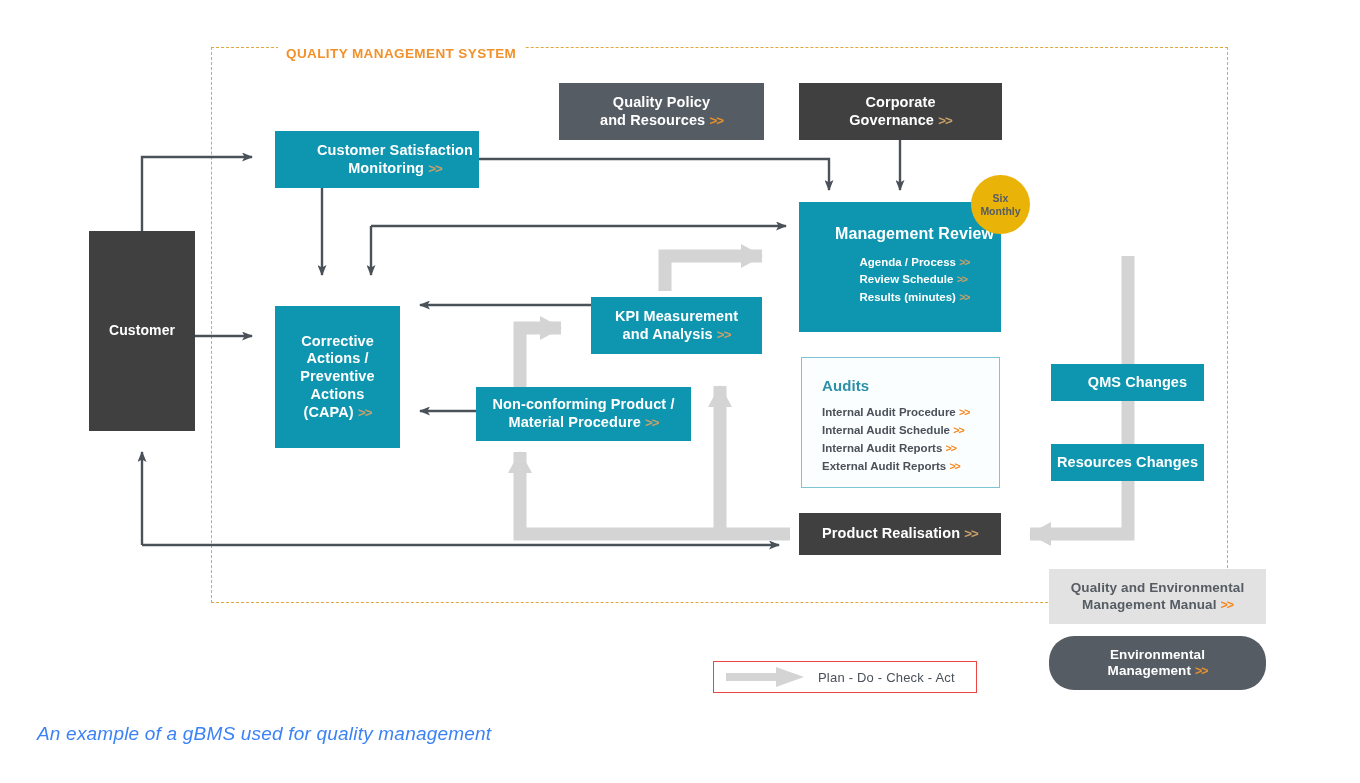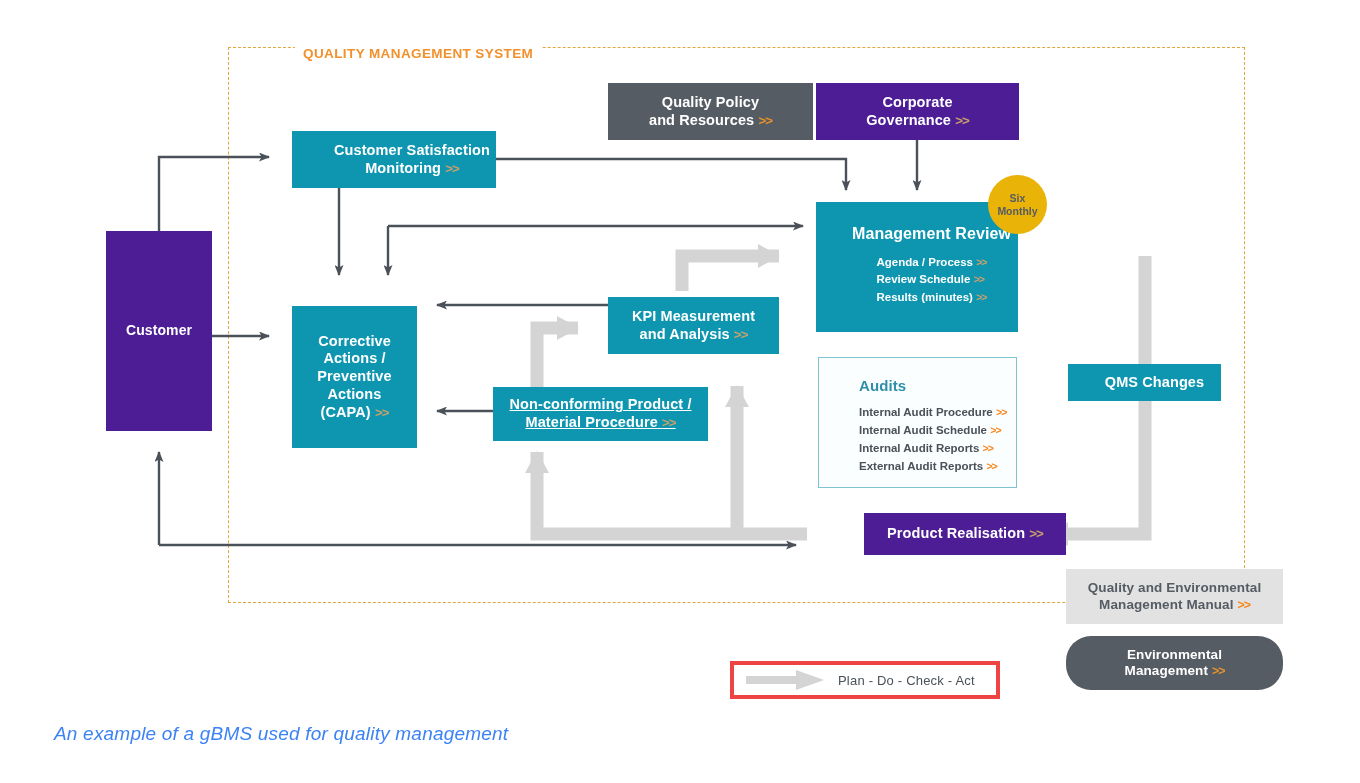--- a/index.html
+++ b/index.html
@@ -2,26 +2,26 @@
 <html><head>
 <meta charset="utf-8">
 <style>
   html,body{margin:0;padding:0;background:#ffffff;}
   body{
     width:1360px;height:783px;
     font-family:"Liberation Sans","DejaVu Sans",sans-serif;
     position:relative;overflow:hidden;
     color:#4a5159;
   }
-  #stage{position:absolute;left:17px;top:0;width:1258px;height:783px;}
+  #stage{position:absolute;left:0;top:0;width:1258px;height:783px;}
   svg#wires{position:absolute;left:0;top:0;width:1360px;height:783px;pointer-events:none;}
   .node{position:absolute;box-sizing:border-box;display:flex;flex-direction:column;
         align-items:center;justify-content:center;text-align:center;}
   .teal{background:#0e96b0;color:#ffffff;}
-  .orange{background:#4c1d95;color:#ffffff;}
+  .orange{background:#404040;color:#ffffff;}
   .dark{background:#555c63;color:#ffffff;}
   .lightgray{background:#e2e2e2;color:#555c63;}
   .node .title{font-weight:bold;line-height:1.22;letter-spacing:.1px;}
   .chev{color:#d98c3f;font-weight:bold;letter-spacing:-1px;font-size:.92em;}
   .teal .chev,.orange .chev{color:#c9a06a;}
   .dark .chev{color:#e8912b;}
   .lightgray .chev{color:#f7871f;}
 
   
   #qms-boundary{position:absolute;left:211px;top:47px;width:1017px;height:556px;
@@ -32,67 +32,67 @@
   
   #customer{left:89px;top:231px;width:106px;height:200px;}
   #customer .title{font-size:14px;}
 
   #csm{left:275px;top:131px;width:204px;height:57px;padding-left:36px;}
   #csm .title{font-size:14.5px;}
 
   #capa{left:275px;top:297px;width:125px;height:142px;margin-top:9px;}
   #capa .title{font-size:14.5px;}
 
-  #qpo{left:559px;top:83px;width:205px;height:57px;margin-left:32px;}
+  #qpo{left:559px;top:83px;width:205px;height:57px;}
   #qpo .title{font-size:14.5px;}
 
   #corpgov{left:799px;top:83px;width:203px;height:57px;}
   #corpgov .title{font-size:14.5px;}
 
   #kpi{left:591px;top:297px;width:171px;height:57px;}
   #kpi .title{font-size:14.5px;}
 
   #ncp{left:476px;top:387px;width:215px;height:54px;}
-  #ncp .title{font-size:14.5px;text-decoration:underline;}
+  #ncp .title{font-size:14.5px;}
 
   #mgmtreview{left:799px;top:202px;width:202px;height:130px;align-items:center;
     justify-content:flex-start;padding:22px 0 0 29px;text-align:left;}
   #mgmtreview .title{font-size:16px;margin-bottom:10px;}
   #mgmtreview .links{font-size:11.5px;font-weight:bold;line-height:1.55;}
   #mgmtreview .links div{white-space:nowrap;}
 
   #sixmonthly{left:971px;top:175px;width:59px;height:59px;border-radius:50%;
     background:#eab308;color:#555c63;font-size:10.5px;font-weight:bold;line-height:1.2;}
 
   #audits{left:801px;top:357px;width:199px;height:131px;background:#fbfeff;
     border:1.5px solid #7fc4d4;align-items:flex-start;justify-content:flex-start;
-    padding:19px 0 0 40px;text-align:left;}
+    padding:19px 0 0 20px;text-align:left;}
   #audits .title{font-size:15px;color:#2e8fa8;font-weight:bold;margin-bottom:9px;}
   #audits .links{font-size:11.5px;font-weight:bold;line-height:1.56;color:#4a5159;}
   #audits .links div{white-space:nowrap;}
   #audits .chev{color:#f7871f;}
 
   #qmschanges{left:1051px;top:364px;width:153px;height:37px;}
   #qmschanges .title{font-size:14.5px;margin-left:20px;}
 
   #reschanges{left:1051px;top:444px;width:153px;height:37px;}
   #reschanges .title{font-size:14.5px;}
 
-  #prodreal{left:799px;top:513px;width:202px;height:42px;margin-left:48px;}
+  #prodreal{left:799px;top:513px;width:202px;height:42px;}
   #prodreal .title{font-size:14.5px;}
 
   #qemm{left:1049px;top:569px;width:217px;height:55px;}
   #qemm .title{font-size:13.5px;}
 
   #envmgmt{left:1049px;top:636px;width:217px;height:54px;border-radius:25px;}
   #envmgmt .title{font-size:13.5px;}
 
   
   #legend{position:absolute;left:713px;top:661px;width:262px;height:30px;
-    background:#ffffff;border:4px solid #ef4444;display:flex;align-items:center;}
+    background:#ffffff;border:1px solid #ef4444;display:flex;align-items:center;}
   #legend .lg-arrow{margin-left:12px;}
   #legend .lg-text{font-size:13px;color:#4a5159;margin-left:14px;letter-spacing:.2px;}
 
   #caption{position:absolute;left:37px;top:723px;font-size:19px;font-style:italic;
     color:#3b82f6;letter-spacing:.2px;}
 </style>
 </head>
 <body>
 
 <div id="stage">
@@ -246,20 +246,23 @@
         <span>External Audit Reports</span>
         <span class="chev">&gt;&gt;</span>
       </div>
     </div>
   </div>
 
   <div class="node teal" id="qmschanges">
     <div class="title">QMS Changes</div>
   </div>
 
+  <div class="node teal" id="reschanges">
+    <div class="title">Resources Changes</div>
+  </div>
 
   <div class="node orange" id="prodreal">
     <div class="title">
       <span>Product Realisation</span>
       <span class="chev">&gt;&gt;</span>
     </div>
   </div>
 
   <div class="node lightgray" id="qemm">
     <div class="title">

